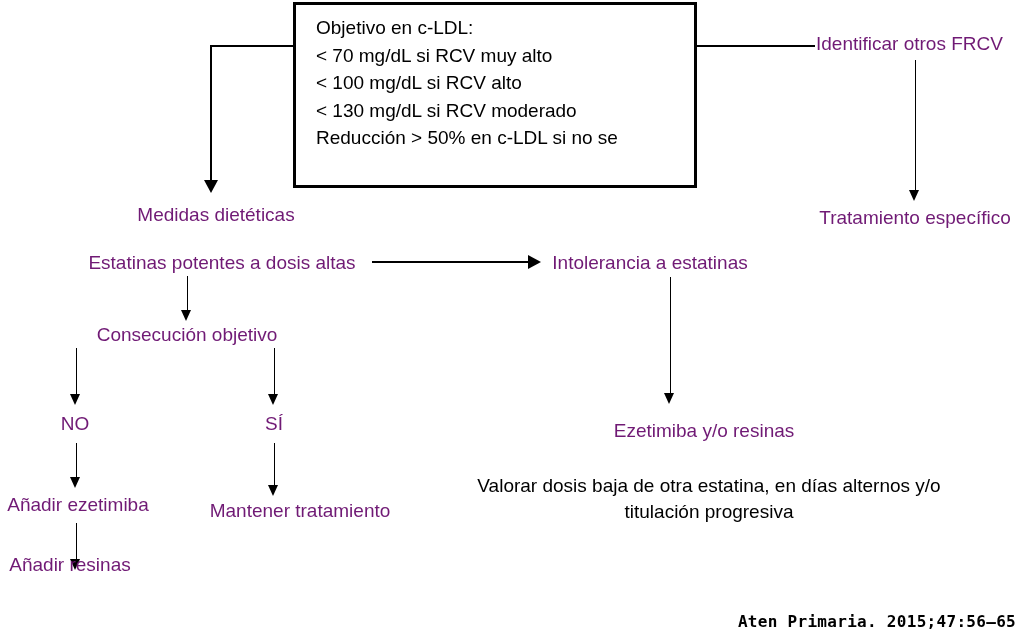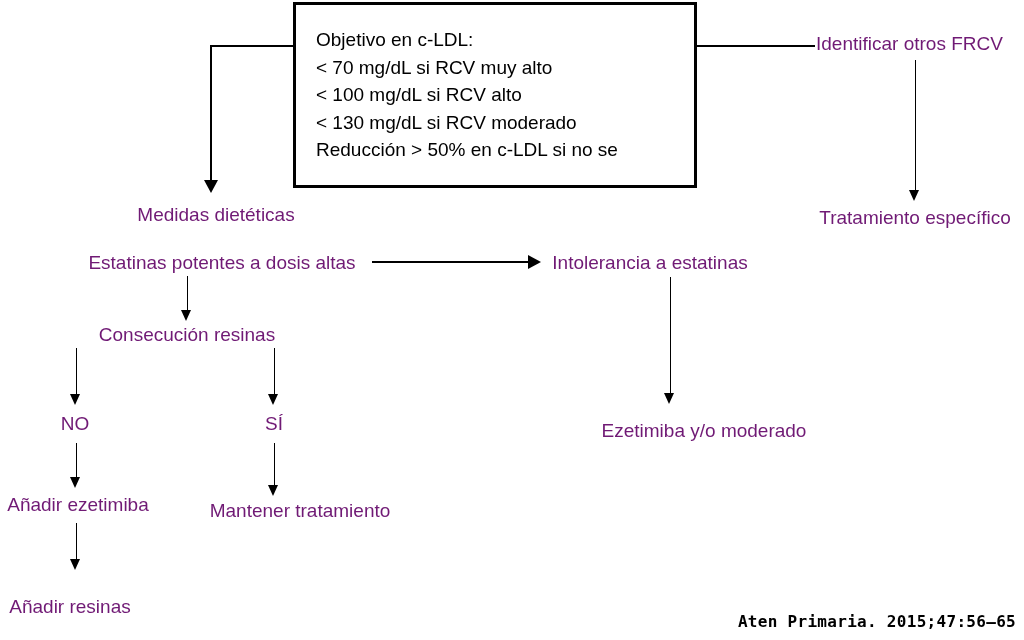--- a/index.html
+++ b/index.html
@@ -45,21 +45,20 @@
     border: 3px solid #000;
     box-sizing: border-box;
     background: #fff;
   }
   #goal-box .box-lines {
     position: absolute;
     left: 20px;
     top: 9px;
     font-size: 19px;
     line-height: 27.5px;
-    margin-top: 12px;
   }
   #goal-box .box-lines div { white-space: nowrap; }
 
   
   .vline {
     position: absolute;
     width: 0;
     border-left: 2px solid #000;
   }
   .vline.thin { border-left-width: 1.5px; }
@@ -121,21 +120,21 @@
 
   <div class="hline" style="left:695px; top:45px; width:120px;"></div>
 
   <div class="node center" style="left:216px; top:205px;">Medidas dietéticas</div>
 
   <div class="node center" style="left:222px; top:253px;">Estatinas potentes a dosis altas</div>
 
   <div class="vline thin" style="left:187px; top:276px; height:36px;"></div>
   <div class="arrowhead small" style="left:181px; top:310px;"></div>
 
-  <div class="node center" style="left:187px; top:325px;">Consecución resinas</div>
+  <div class="node center" style="left:187px; top:325px;">Consecución objetivo</div>
 
   <div class="vline thin" style="left:76px; top:348px; height:48px;"></div>
   <div class="arrowhead small" style="left:70px; top:394px;"></div>
 
   <div class="vline thin" style="left:274px; top:348px; height:48px;"></div>
   <div class="arrowhead small" style="left:268px; top:394px;"></div>
 
   <div class="node center" style="left:75px; top:414px;">NO</div>
 
   <div class="node center" style="left:274px; top:414px;">SÍ</div>
@@ -146,32 +145,33 @@
   <div class="vline thin" style="left:274px; top:443px; height:44px;"></div>
   <div class="arrowhead small" style="left:268px; top:485px;"></div>
 
   <div class="node center" style="left:300px; top:501px;">Mantener tratamiento</div>
 
   <div class="node center" style="left:78px; top:495px;">Añadir ezetimiba</div>
 
   <div class="vline thin" style="left:76px; top:523px; height:38px;"></div>
   <div class="arrowhead small" style="left:70px; top:559px;"></div>
 
-  <div class="node center" style="left:70px; top:597px;">Añadir resinas</div>
+  <div class="node center" style="left:70px; top:555px;">Añadir resinas</div>
 
   <div class="hline" style="left:372px; top:261px; width:158px;"></div>
   <div class="arrowhead right" style="left:528px; top:255px;"></div>
 
   <div class="node center" style="left:650px; top:253px;">Intolerancia a estatinas</div>
 
   <div class="vline thin" style="left:670px; top:277px; height:118px;"></div>
   <div class="arrowhead small" style="left:664px; top:393px;"></div>
 
-  <div class="node center" style="left:704px; top:421px;">Ezetimiba y/o moderado</div>
+  <div class="node center" style="left:704px; top:421px;">Ezetimiba y/o resinas</div>
 
+  <div class="para" style="left:709px; top:473px; width:520px;">Valorar dosis baja de otra estatina, en días alternos y/o titulación progresiva</div>
 
   <div class="node" style="left:816px; top:34px;">Identificar otros FRCV</div>
 
   <div class="vline thin" style="left:915px; top:60px; height:132px;"></div>
   <div class="arrowhead small" style="left:909px; top:190px;"></div>
 
   <div class="node center" style="left:915px; top:208px;">Tratamiento específico</div>
 
   <div id="citation">Aten Primaria. 2015;47:56–65</div>
 

